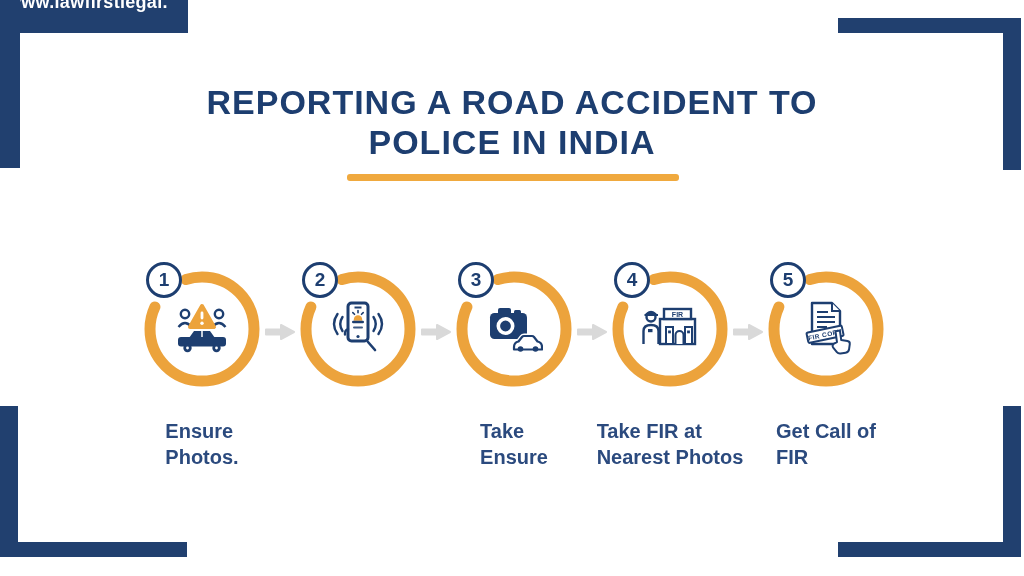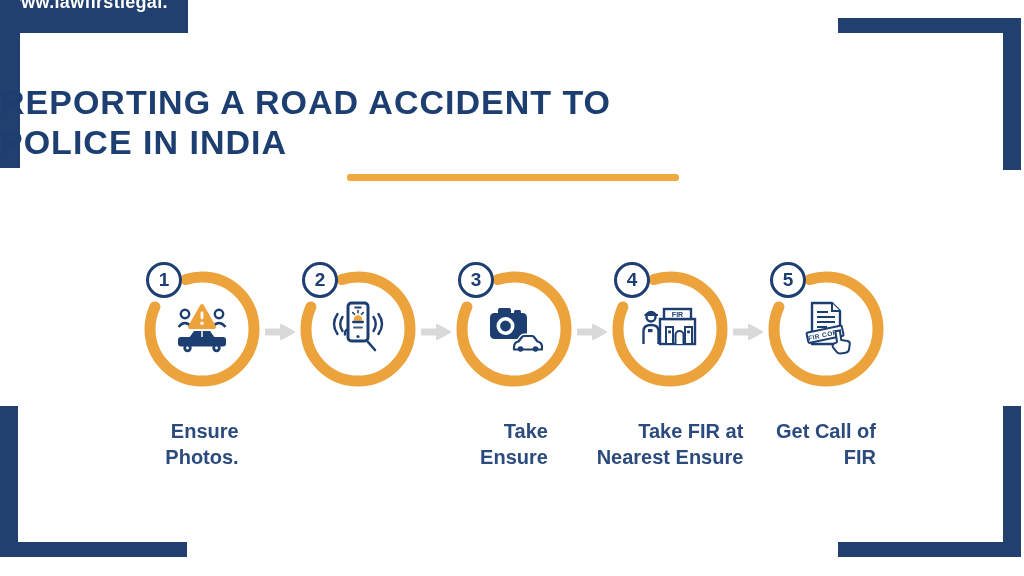--- a/index.html
+++ b/index.html
@@ -16,41 +16,41 @@
   .bl-v{left:0;top:406px;width:18px;height:151px;}
   .bl-h{left:0;top:542px;width:187px;height:15px;}
   .br-h{left:838px;top:542px;width:183px;height:15px;}
   .br-v{left:1003px;top:406px;width:18px;height:151px;}
   .watermark{
     position:absolute;left:7px;top:-8px;color:#ffffff;font-weight:bold;
     font-size:18px;letter-spacing:0.3px;white-space:nowrap;
   }
   
   .title{
-    position:absolute;left:0;top:82px;width:100%;
+    position:absolute;left:0;top:82px;width:100%;text-align:center;
     color:#1d3e70;font-weight:bold;font-size:34px;line-height:40px;letter-spacing:1px;
   }
   .underline{
     position:absolute;left:347px;top:174px;width:332px;height:7px;
     background:#f0a93e;border-radius:3px;
   }
   
   .steps{position:absolute;left:124px;top:271px;width:780px;display:flex;}
   .step{width:156px;display:flex;flex-direction:column;align-items:center;}
   .circle{position:relative;width:116px;height:116px;}
   .ring{position:absolute;left:0;top:0;}
   .badge{
     position:absolute;left:2px;top:-9px;width:36px;height:36px;border-radius:50%;
     background:#ffffff;border:3px solid #1d3e70;box-sizing:border-box;
     display:flex;align-items:center;justify-content:center;
     color:#1d3e70;font-size:19px;font-weight:bold;
   }
   .icon{position:absolute;left:50%;top:50%;transform:translate(-50%,-50%);}
   .label{
-    margin-top:31px;text-align:right;font-size:20px;font-weight:bold;
+    margin-top:31px;text-align:left;font-size:20px;font-weight:bold;
     color:#2b4a7e;line-height:26px;white-space:nowrap;
   }
   .arrow{position:absolute;top:52px;}
   .arrow.a1{left:140px;} .arrow.a2{left:296px;} .arrow.a3{left:452px;} .arrow.a4{left:608px;}
 </style>
 </head>
 <body>
 
 <div class="canvas">
 
@@ -176,21 +176,21 @@
             <path d="M4.5 15.5 q5.5 -5.5 11 0 v1.5 h-11 z" fill="#1d3e70"></path>
             <line x1="3.5" y1="17" x2="17" y2="17" stroke="#1d3e70" stroke-width="2"></line>
             <path d="M2.5 46 v-13 q0 -6 7.5 -6 t7.5 6 v13" fill="#fff" stroke="#1d3e70" stroke-width="2.4"></path>
             <rect x="7" y="31" width="4.5" height="3.2" fill="#1d3e70"></rect>
           </svg>
         </div>
         <div class="badge">4</div>
       </div>
       <div class="label">
         <div>Take FIR at</div>
-        <div>Nearest Ensure</div>
+        <div>Nearest Photos</div>
       </div>
     </div>
 
     <div class="step">
       <div class="circle">
         <svg class="ring" width="116" height="116" viewBox="0 0 116 116">
           <circle cx="58" cy="58" r="52" fill="none" stroke="#eca33c" stroke-width="11" pathLength="100" stroke-dasharray="87 13" stroke-dashoffset="30" stroke-linecap="round"></circle>
         </svg>
         <div class="icon">
           <svg width="58" height="58" viewBox="0 0 58 58">

